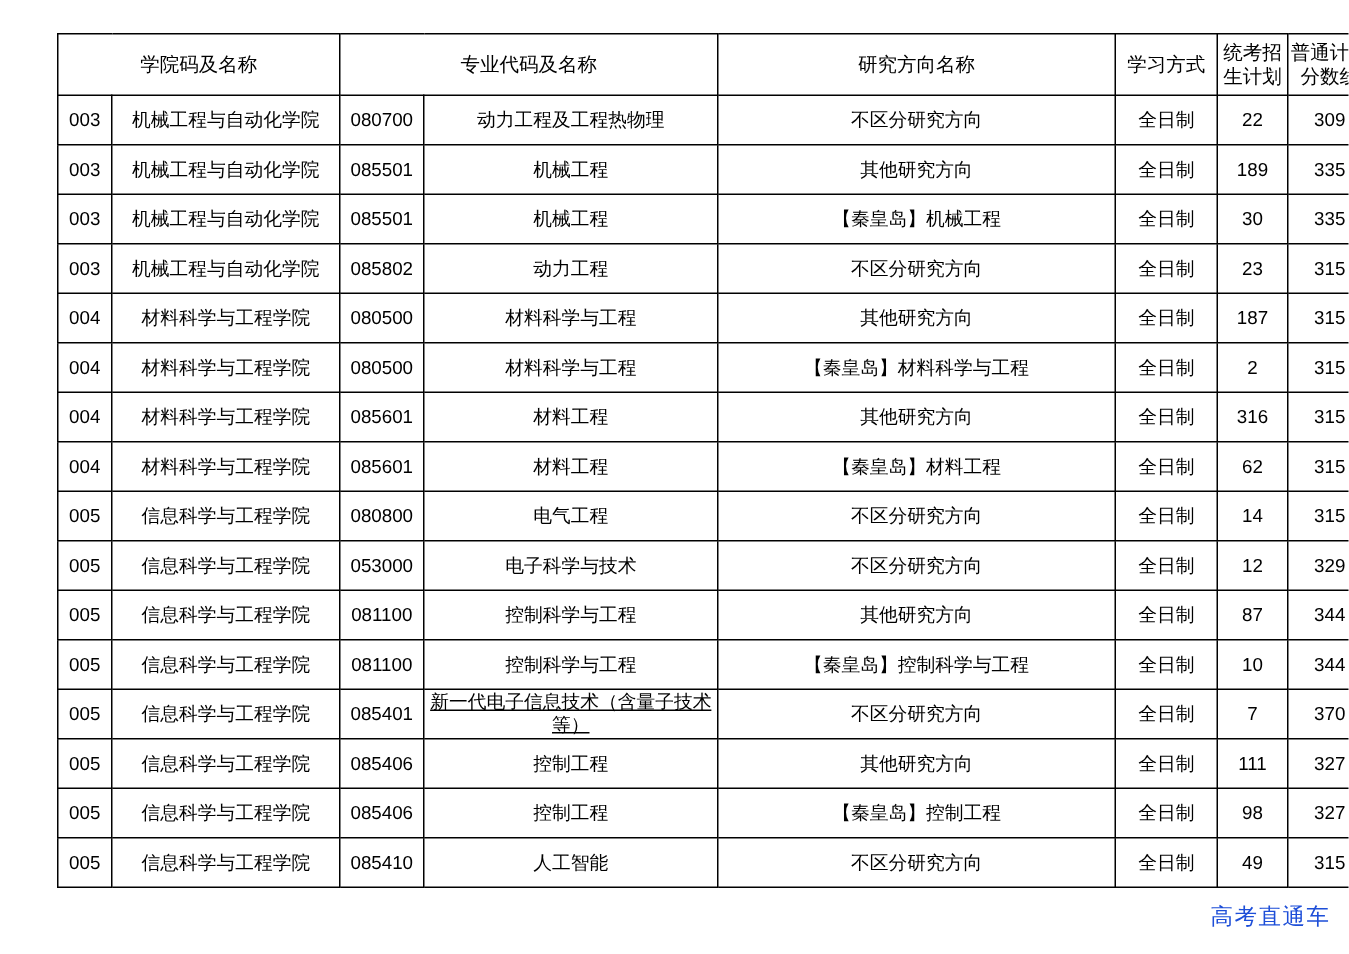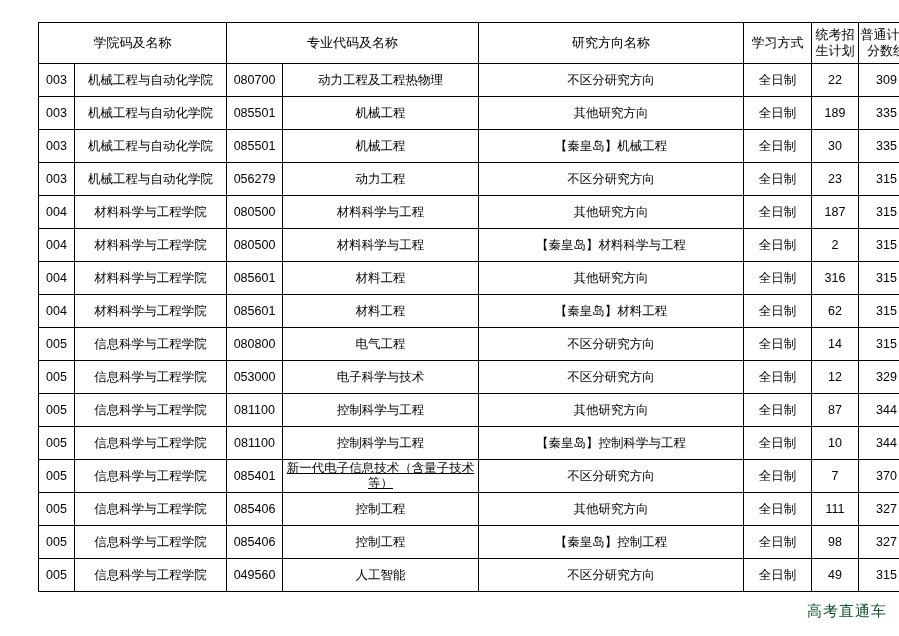--- a/index.html
+++ b/index.html
@@ -74,21 +74,21 @@
     text-align: center;
     font-size: 12.5px;
     letter-spacing: 0.5px;
     margin-top: 40px;
   }
   .watermark {
     position: absolute;
     right: 28px;
     top: 602px;
     font-size: 15px;
-    color: #14532d;
+    color: #1d4ed8;
     letter-spacing: 1px;
   }
 </style>
 </head>
 <body>
 
 <div class="page">
 
   <table class="grade-table">
     <colgroup>
@@ -144,21 +144,21 @@
         <td class="cell-small">085501</td>
         <td>机械工程</td>
         <td>【秦皇岛】机械工程</td>
         <td>全日制</td>
         <td>30</td>
         <td>335</td>
       </tr>
       <tr>
         <td>003</td>
         <td>机械工程与自动化学院</td>
-        <td class="cell-small">056279</td>
+        <td class="cell-small">085802</td>
         <td>动力工程</td>
         <td>不区分研究方向</td>
         <td>全日制</td>
         <td>23</td>
         <td>315</td>
       </tr>
       <tr>
         <td>004</td>
         <td>材料科学与工程学院</td>
         <td class="cell-small">080500</td>
@@ -264,21 +264,21 @@
         <td class="cell-small">085406</td>
         <td>控制工程</td>
         <td>【秦皇岛】控制工程</td>
         <td>全日制</td>
         <td>98</td>
         <td>327</td>
       </tr>
       <tr>
         <td>005</td>
         <td>信息科学与工程学院</td>
-        <td class="cell-small">049560</td>
+        <td class="cell-small">085410</td>
         <td>人工智能</td>
         <td>不区分研究方向</td>
         <td>全日制</td>
         <td>49</td>
         <td>315</td>
       </tr>
     </tbody>
   </table>
 
   <div class="footer-page">第 2 页，共 7 页</div>

